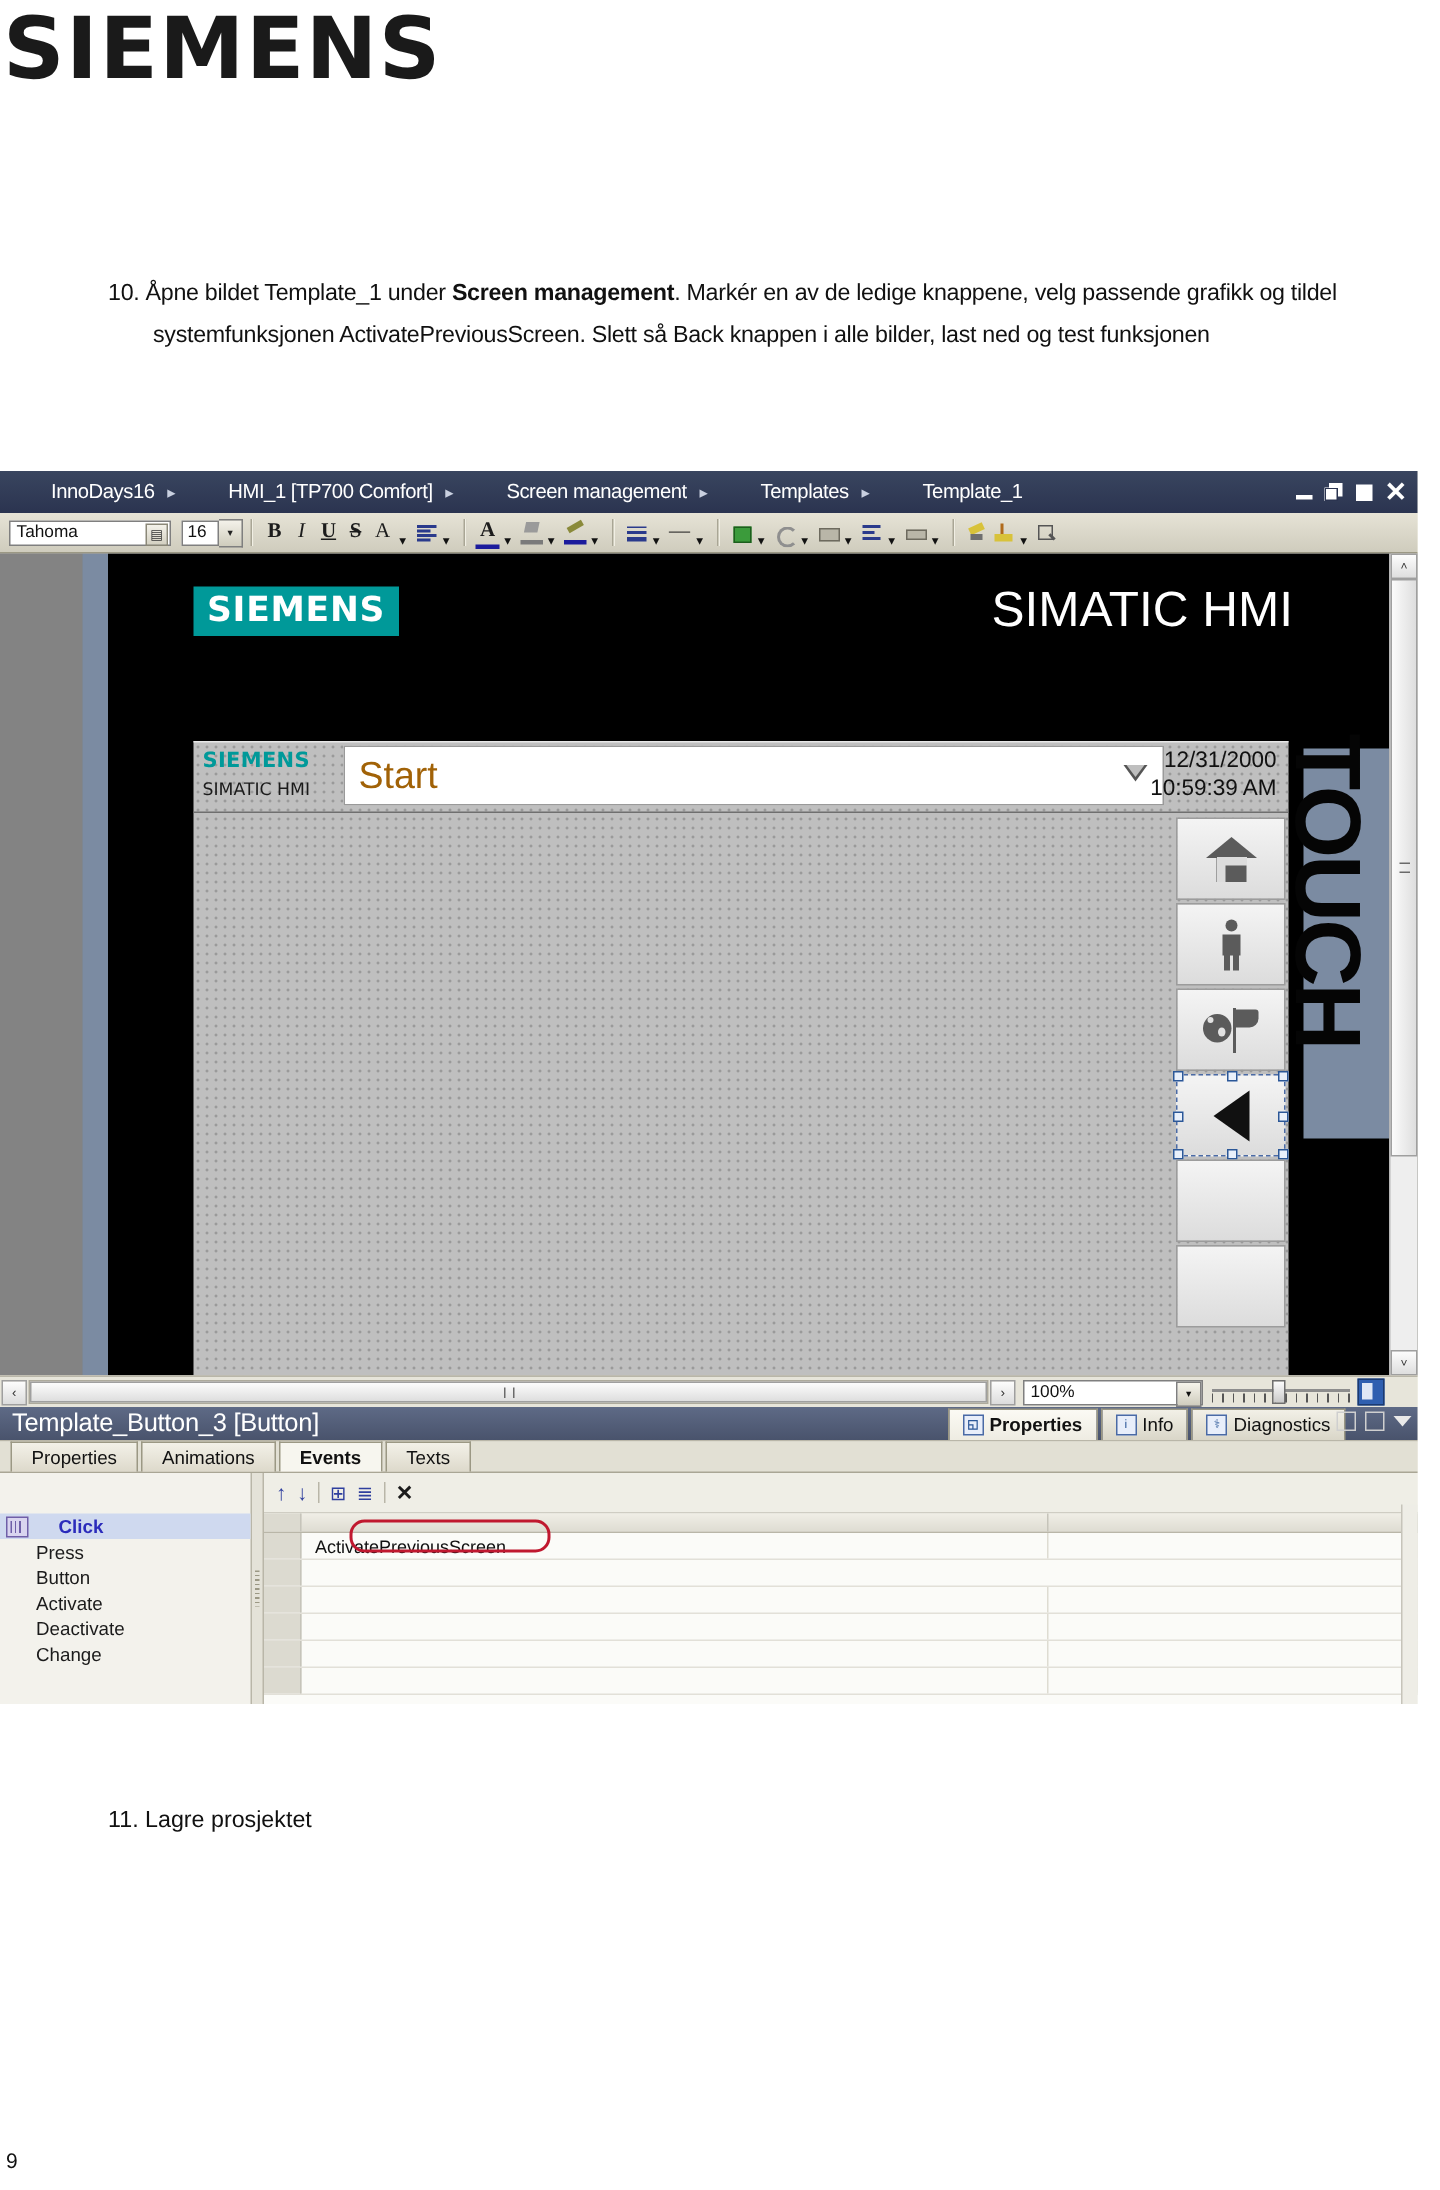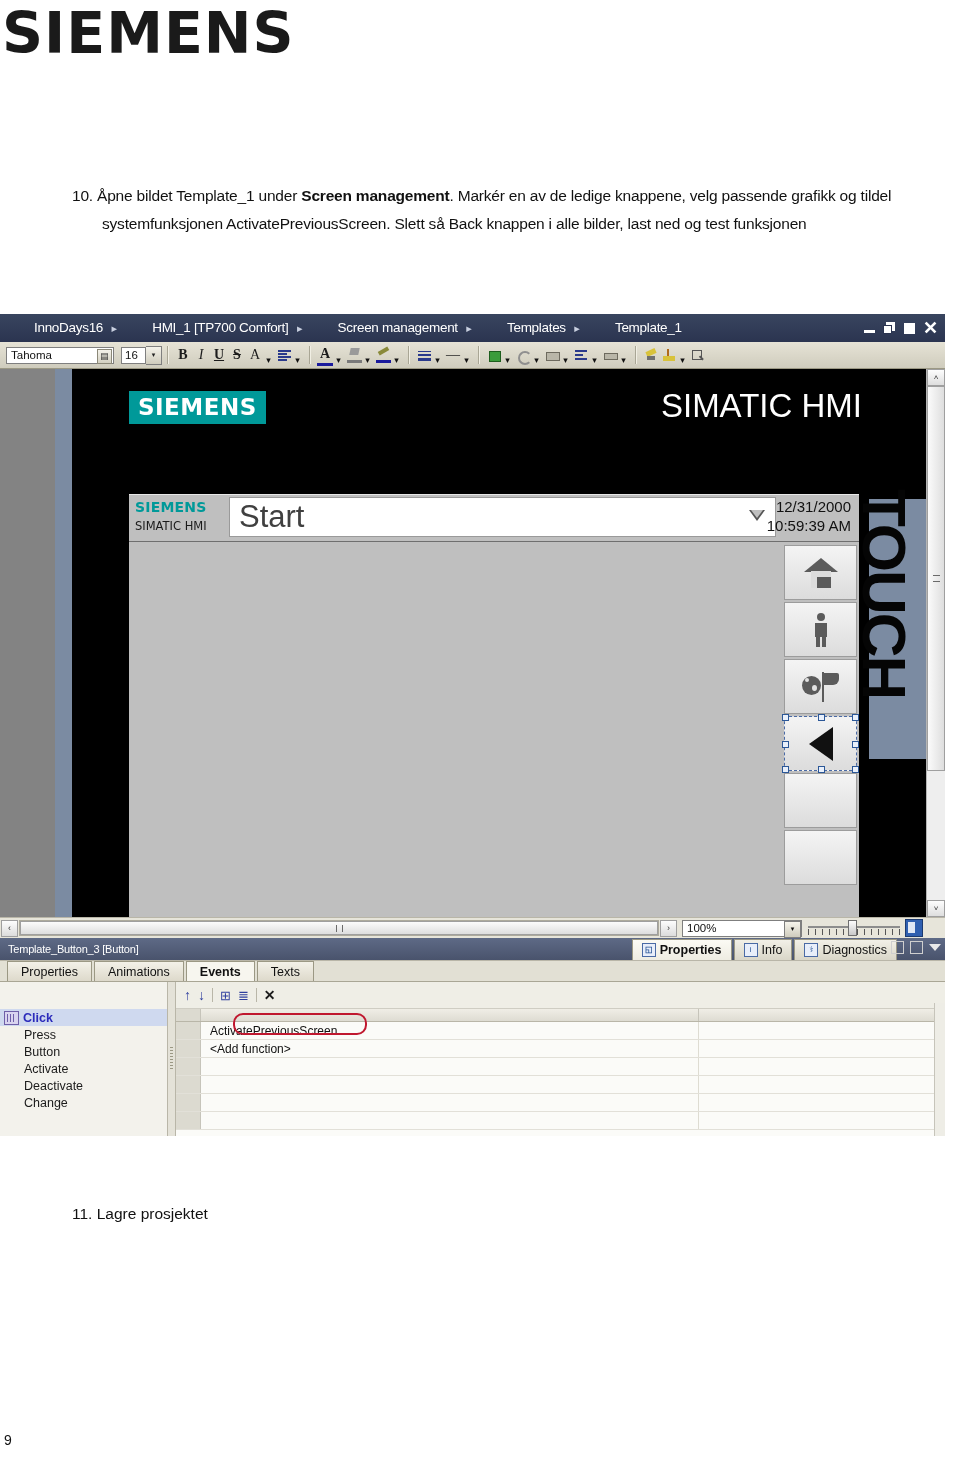--- a/index.html
+++ b/index.html
@@ -239,21 +239,21 @@
   #tmpl-simatic {
     position:absolute; left:6px; top:24px;
     color:#1a1a1a; font-size:11.5px; font-family:"DejaVu Sans",sans-serif;
   }
   #start-field {
     position:absolute; left:100px; top:2px; width: 545px; height: 38px;
     background:#ffffff; border:1px solid #9a9a9a;
     display:flex; align-items:center;
   }
   #start-label {
-    font-size: 31px; color:#404040; padding-left: 9px;
+    font-size: 25px; color:#a16207; padding-left: 9px;
     font-family:"Liberation Sans",sans-serif;
   }
   #start-caret {
     position:absolute; right:10px; top:12px;
     width:0;height:0;border-left:8px solid transparent;border-right:8px solid transparent;border-top:11px solid #555;
   }
   #start-caret::after {
     content:""; position:absolute; left:-6px; top:-11px;
     width:0;height:0;border-left:6px solid transparent;border-right:6px solid transparent;border-top:8px solid #bfbfbf;
   }
@@ -377,21 +377,21 @@
   }
   #zoom-fit-btn::after{content:"";position:absolute;left:2px;top:2px;width:7px;height:11px;background:#dfe7f5;}
 
   
   #obj-statusbar {
     position:relative; height: 22px;
     background: linear-gradient(to bottom,#5e6a86,#49536c);
     display:flex; align-items:center;
   }
   #obj-name {
-    color:#ffffff; font-size:11px; padding-left:8px; letter-spacing:-0.2px;
+    color:#ffffff; font-size:17px; padding-left:8px; letter-spacing:-0.2px;
   }
   #panel-tabs {
     position:absolute; right: 48px; top:0; height:22px; display:flex; align-items:flex-end;
   }
   .ptab {
     height: 21px; display:flex;align-items:center;gap:4px;
     padding: 0 9px; font-size:12.5px; color:#111;
     background: linear-gradient(to bottom,#f2f0e7,#d9d6c8);
     border:1px solid #9b9884; border-bottom:none; margin-left:2px;
     box-sizing:border-box;
@@ -426,21 +426,21 @@
   #props-body { position:absolute; left:0; top:21px; right:0; bottom:0; display:flex; }
   #events-list {
     width: 168px; background:#f3f2ec; border-right:1px solid #b9b6a8;
     padding-top: 27px; box-sizing:border-box; position:relative;
   }
   .evt-item {
     height: 17px; font-size: 12.5px; color:#1b1b1b;
     display:flex; align-items:center; padding-left: 24px;
   }
   .evt-item.active {
-    background:#cfd9ef; color:#2b2bbb; font-weight:bold; padding-left:4px; gap:4px;
+    background:#cfd9ef; color:#2b2bbb; font-weight:bold; padding-left:4px; gap:20px;
   }
   .evt-ico {
     width:13px;height:12px;background:#d9d4ef;border:1px solid #6f5fa8;
     display:inline-block;position:relative;
   }
   .evt-ico::after{content:"";position:absolute;left:2px;top:2px;right:2px;bottom:2px;
     background-image:repeating-linear-gradient(to right,#6f5fa8 0 1px,transparent 1px 3px);}
   #events-splitter {
     width: 7px; background:#e4e2d8; border-right:1px solid #b9b6a8; position:relative;
   }
@@ -780,21 +780,20 @@
           <span class="c2"></span>
         </div>
 
         <div class="grid-row">
           <span class="gutter"></span>
           <span class="c1">ActivatePreviousScreen</span>
           <span class="c2"></span>
         </div>
         <div class="grid-row">
           <span class="gutter"></span>
-          <span class="c1">&lt;Add function&gt;</span>
           <span class="c2"></span>
         </div>
         <div class="grid-row">
           <span class="gutter"></span>
           <span class="c1"></span>
           <span class="c2"></span>
         </div>
         <div class="grid-row">
           <span class="gutter"></span>
           <span class="c1"></span>

